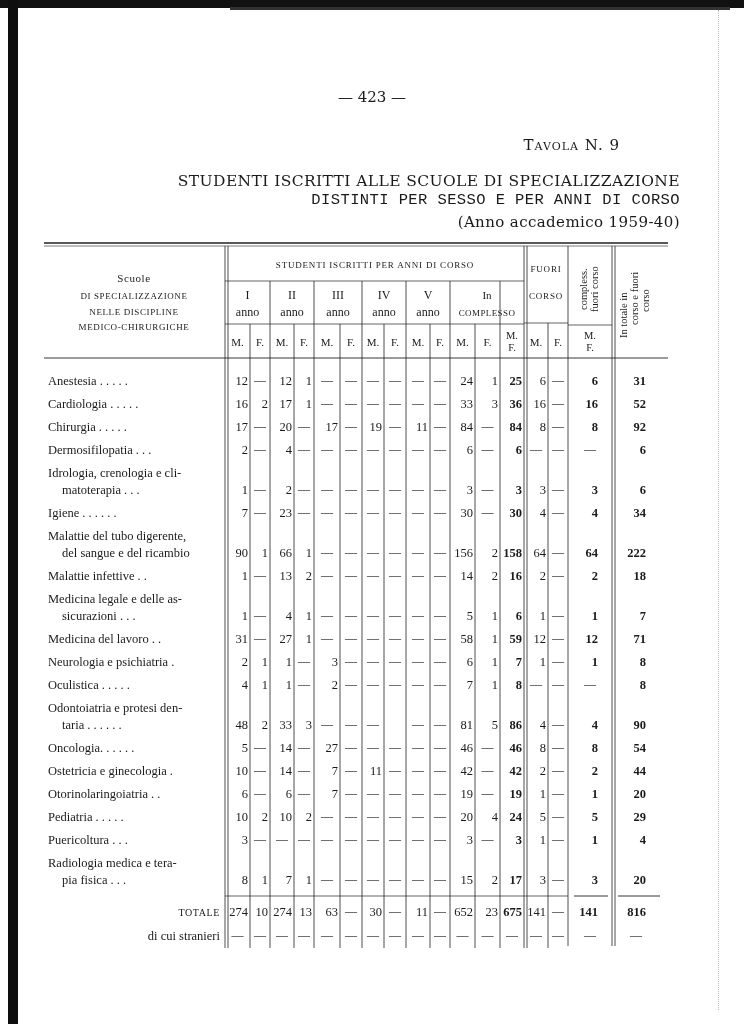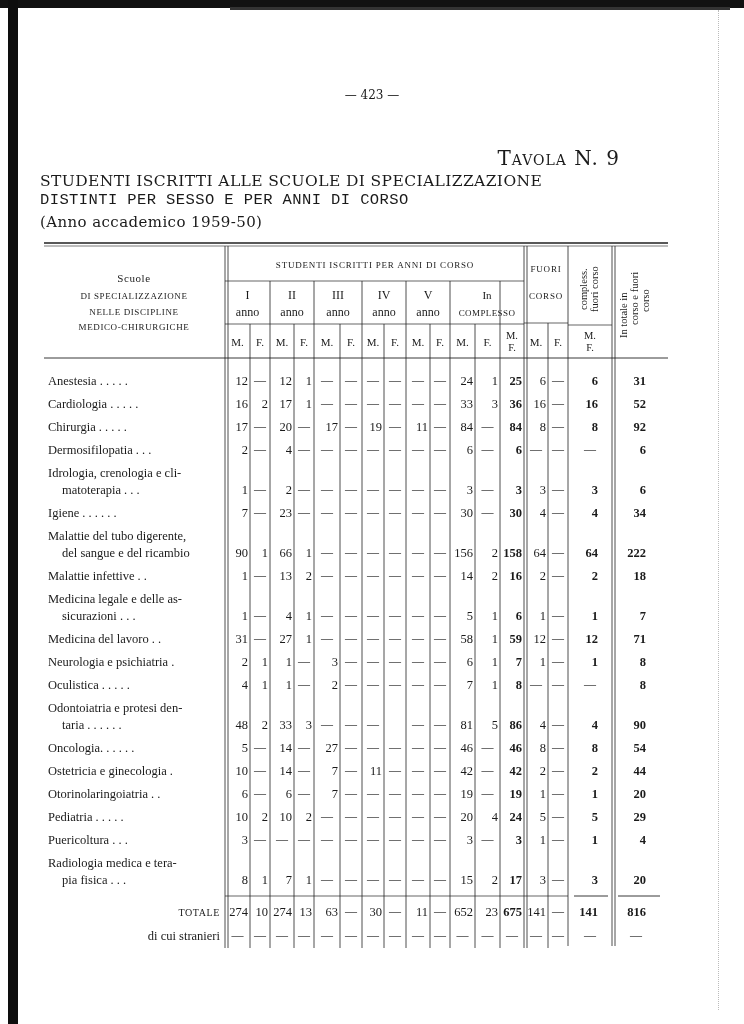--- a/index.html
+++ b/index.html
@@ -2,39 +2,39 @@
 <html><head>
 <meta charset="utf-8">
 <style>
   html,body{margin:0;padding:0;}
   body{width:744px;height:1024px;background:#fff;position:relative;overflow:hidden;
        font-family:"DejaVu Serif","Liberation Serif",serif;color:#1a1a1a;}
   .scan-top{position:absolute;left:0;top:0;width:744px;height:8px;background:#111;}
   .scan-top2{position:absolute;left:230px;top:7px;width:500px;height:3px;background:#333;}
   .scan-left{position:absolute;left:8px;top:0;width:10px;height:1024px;background:#0e0e0e;}
   .scan-right{position:absolute;left:718px;top:10px;width:1px;height:1000px;border-left:1px dotted #bbb;}
-  .page-num{position:absolute;left:0;width:744px;top:88px;text-align:center;font-size:12px;}
-  .tavola{position:absolute;right:124px;top:146px;font-size:20px;font-variant:small-caps;letter-spacing:1px;}
-  .title{position:absolute;left:40px;width:640px;text-align:left;font-size:15.5px;letter-spacing:0.4px;}
+  .page-num{position:absolute;left:0;width:744px;top:88px;text-align:center;font-size:15px;}
+  .tavola{position:absolute;right:124px;top:136px;font-size:15px;font-variant:small-caps;letter-spacing:1px;}
+  .title{position:absolute;left:40px;width:640px;text-align:right;font-size:15.5px;letter-spacing:0.4px;}
   .t1{top:172px;} .t2{top:191px;font-family:Liberation Mono, monospace;}
   .t3{top:213px;font-size:15px;}
 </style>
 </head>
 <body>
 
 <div class="scan-top"></div>
 <div class="scan-top2"></div>
 <div class="scan-left"></div>
 <div class="scan-right"></div>
 
 <div class="page-num">— 423 —</div>
 <div class="tavola">Tavola N. 9</div>
 <div class="title t1">STUDENTI ISCRITTI ALLE SCUOLE DI SPECIALIZZAZIONE</div>
 <div class="title t2">DISTINTI PER SESSO E PER ANNI DI CORSO</div>
-<div class="title t3">(Anno accademico 1959-50)</div>
+<div class="title t3">(Anno accademico 1959-40)</div>
 
 <div id="table-host">
     <svg width="744" height="1024" style="position: absolute; left: 0px; top: 0px;">
       <line x1="44" y1="243" x2="668" y2="243" stroke="#222" stroke-width="1.4"></line>
       <line x1="44" y1="246" x2="668" y2="246" stroke="#222" stroke-width="0.6"></line>
       <text x="134" y="282" font-family="&quot;Liberation Serif&quot;, &quot;DejaVu Serif&quot;, serif" font-size="11" fill="#1a1a1a" text-anchor="middle" letter-spacing="0.6">Scuole</text>
       <text x="134" y="299" font-family="&quot;Liberation Serif&quot;, &quot;DejaVu Serif&quot;, serif" font-size="9" fill="#1a1a1a" text-anchor="middle" letter-spacing="0.6">DI SPECIALIZZAZIONE</text>
       <text x="134" y="315" font-family="&quot;Liberation Serif&quot;, &quot;DejaVu Serif&quot;, serif" font-size="9" fill="#1a1a1a" text-anchor="middle" letter-spacing="0.6">NELLE DISCIPLINE</text>
       <text x="134" y="330" font-family="&quot;Liberation Serif&quot;, &quot;DejaVu Serif&quot;, serif" font-size="9" fill="#1a1a1a" text-anchor="middle" letter-spacing="0.6">MEDICO-CHIRURGICHE</text>
       <text x="375" y="268" font-family="&quot;Liberation Serif&quot;, &quot;DejaVu Serif&quot;, serif" font-size="9" fill="#1a1a1a" text-anchor="middle" letter-spacing="0.8">STUDENTI ISCRITTI PER ANNI DI CORSO</text>

